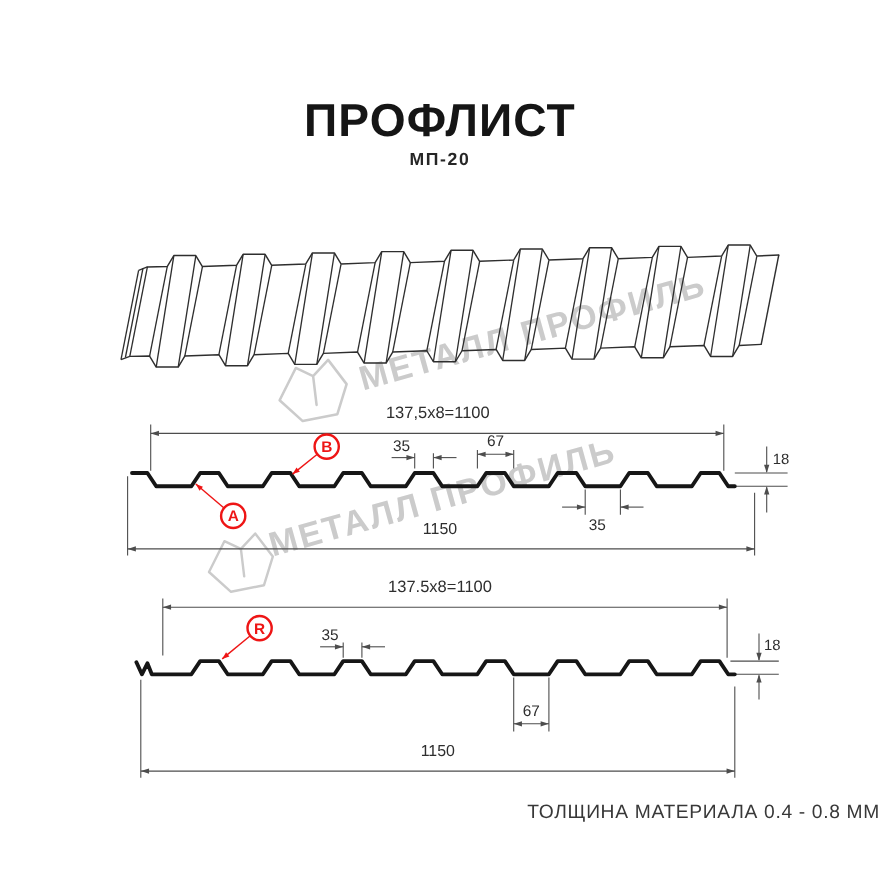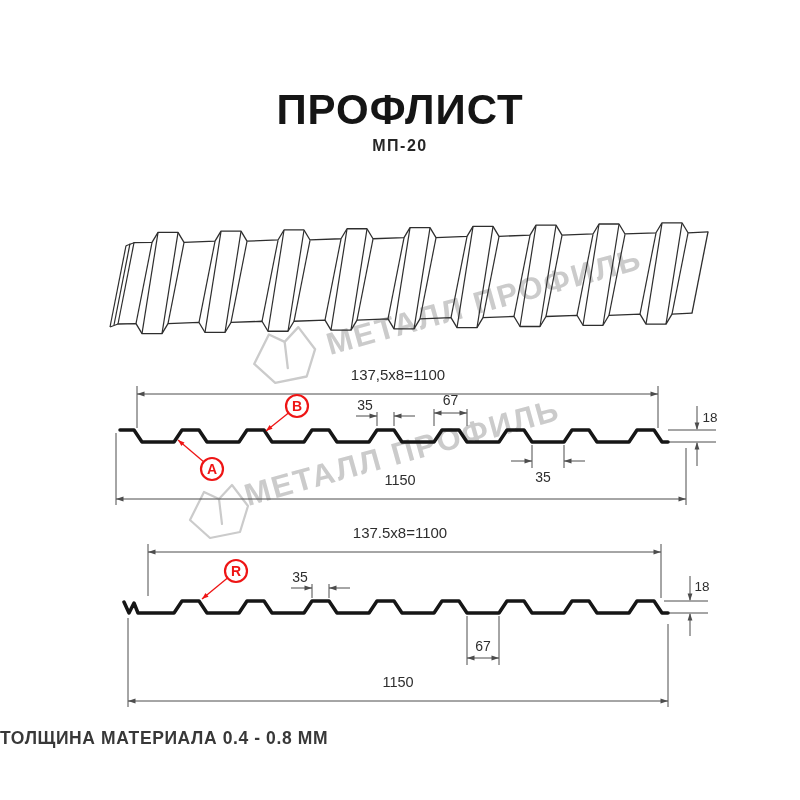--- a/index.html
+++ b/index.html
@@ -2,22 +2,22 @@
 <html><head>
 <meta charset="utf-8">
 <style>
   html,body{margin:0;padding:0;background:#fff;}
   .page{position:relative;width:800px;height:800px;background:#ffffff;overflow:hidden;
         font-family:"Liberation Sans",sans-serif;margin-top:24px;}
   .page-title{position:absolute;top:62px;left:0;width:100%;margin:0;text-align:center;
         font-size:42px;font-weight:bold;letter-spacing:1px;color:#151515;}
   .page-subtitle{position:absolute;top:113px;left:0;width:100%;text-align:center;
         font-size:16px;font-weight:600;letter-spacing:1.5px;color:#262626;}
-  .footer-note{position:absolute;top:704px;left:0;width:100%;text-align:left;
-        font-size:17.5px;font-weight:700;letter-spacing:.6px;color:#383838;}
+  .footer-note{position:absolute;top:704px;left:0;width:100%;text-align:right;
+        font-size:17.5px;font-weight:400;letter-spacing:.6px;color:#383838;}
   svg#diagram{position:absolute;top:0;left:0;}
   svg text{font-family:"Liberation Sans",sans-serif;}
 </style>
 </head>
 <body>
 
 <div class="page">
   <h1 class="page-title">ПРОФЛИСТ</h1>
   <div class="page-subtitle">МП-20</div>
   <svg id="diagram" width="800" height="800" viewBox="0 0 800 800">

